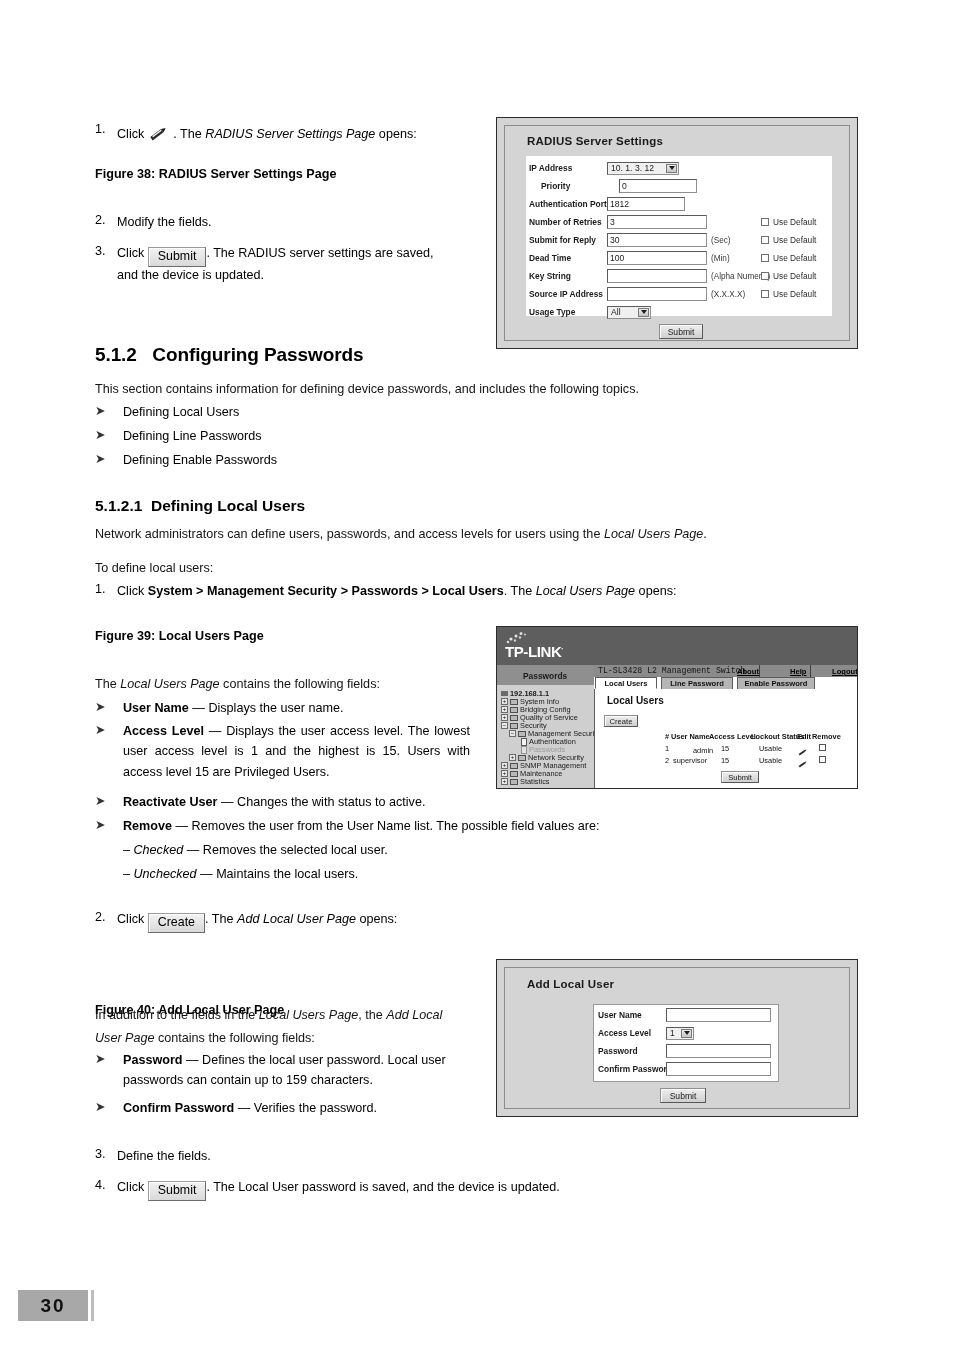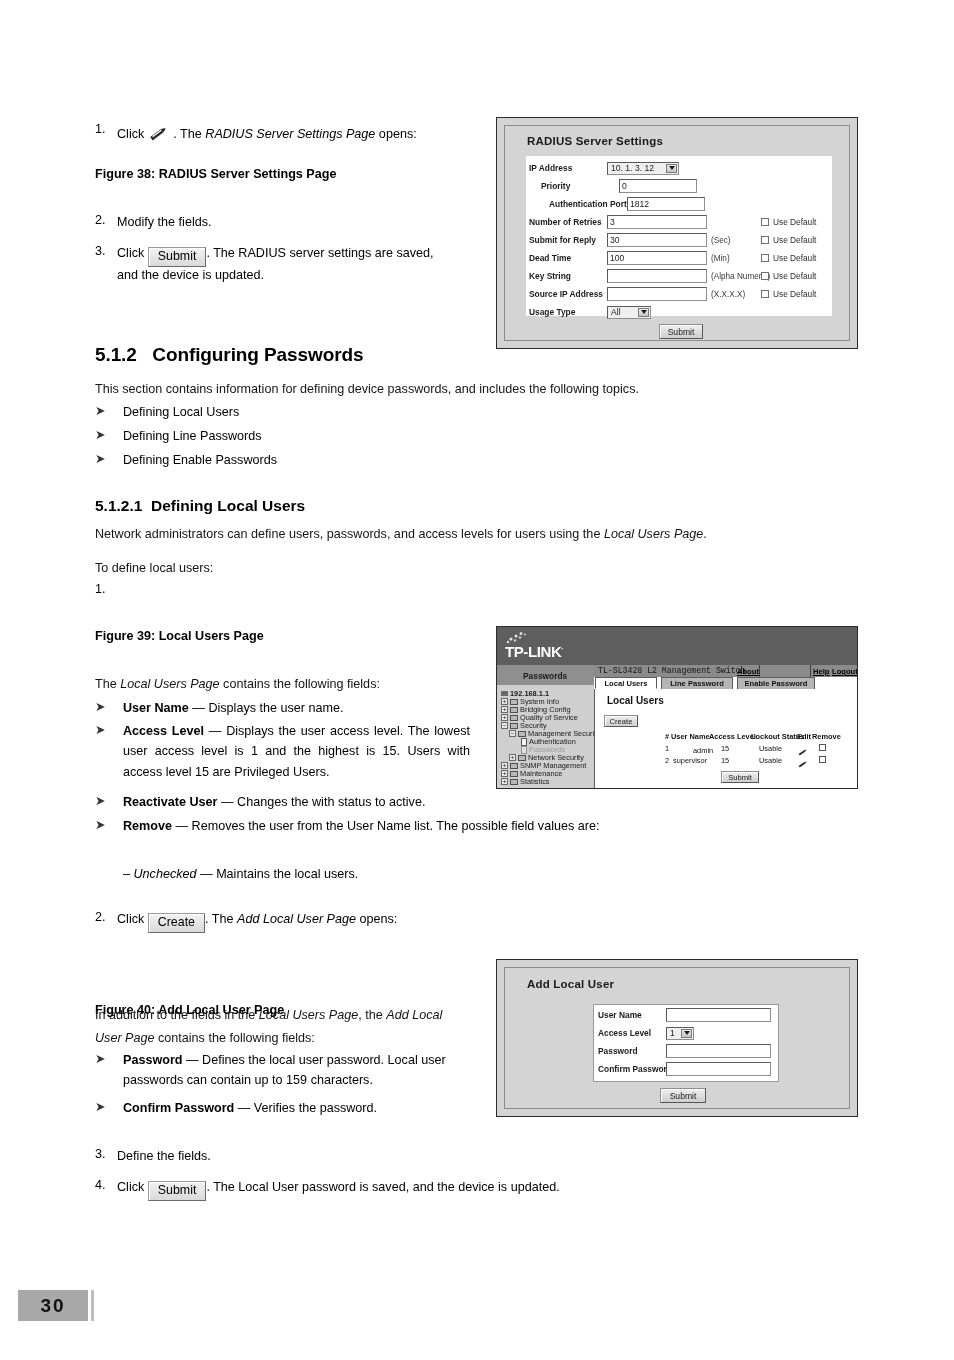--- a/index.html
+++ b/index.html
@@ -248,21 +248,21 @@
             </span>
         </span>
       </div>
 
       <div class="frow" style="left:24px; top:52px; width:300px; height:16px;">
         <span class="flabel" style="width:78px;padding-left:12px;">Priority</span>
         <span class="finput" style="width:78px; height:14px;">0</span>
       </div>
 
       <div class="frow" style="left:24px; top:70px; width:300px; height:16px;">
-        <span class="flabel" style="width:78px;margin-left:20px;">Authentication Port</span>
+        <span class="flabel" style="width:78px;">Authentication Port</span>
         <span class="finput" style="width:78px; height:14px;">1812</span>
       </div>
 
       <div class="frow" style="left:24px; top:88px; width:330px; height:16px;">
         <span class="flabel" style="width:78px;">Number of Retries</span>
         <span class="finput" style="width:100px; height:14px;">3</span>
         <span class="unit" style="width:50px; margin-left:4px;"></span>
         <span class="chk"></span>
         <span class="chklabel">Use Default</span>
       </div>
@@ -337,20 +337,23 @@
   </h3>
 
   <div class="txt" style="position:absolute; left:95px; top:525px; width:770px;">
     <span>Network administrators can define users, passwords, and access levels for users using the </span><span class="it">Local Users Page</span><span>.</span>
   </div>
 
   <div class="txt" style="position:absolute; left:95px; top:559px;">To define local users:</div>
 
   <div class="step" style="left:95px; top:582px; width:760px;">
     <span class="num">1.</span>
+    <span class="body">
+      <span>Click </span><span class="bd">System &gt; Management Security &gt; Passwords &gt; Local Users</span><span>. The </span><span class="it">Local Users Page</span><span> opens:</span>
+    </span>
   </div>
 
   <div class="fig-cap" style="left:95px; top:629px;">Figure 39: Local Users Page</div>
 
   <div class="shot" style="left:496px; top:626px; width:362px; height:163px; background:#ffffff; border-color:#2b2b2b;">
 
     <div class="dev-banner" style="left:0; top:0; width:362px; height:38px;"></div>
     <div class="dev-dots" style="left:6px; top:4px;">
       <svg width="26" height="14" viewBox="0 0 26 14">
         <circle cx="18" cy="2.5" r="1.5" fill="#dcdcdc"></circle>
@@ -425,21 +428,21 @@
     <div class="tree-item" style="left:4px; top:150px;">
       <span class="plus">+</span>
         <span class="folder"></span>
       <span>Statistics</span>
     </div>
 
     <div class="dev-topbar" style="left:97px; top:38px; width:265px; height:12px;"></div>
     <div class="dev-model" style="left:101px; top:39px;">TL-SL3428 L2 Management Switch</div>
     <div class="dev-link" style="left:240px; top:40px;">About</div>
     <div class="dev-sep" style="left:262px; top:38px; height:12px;"></div>
-    <div class="dev-link" style="left:293px; top:40px;margin-left:23px;">Help</div>
+    <div class="dev-link" style="left:293px; top:40px;">Help</div>
     <div class="dev-sep" style="left:313px; top:38px; height:12px;"></div>
     <div class="dev-link" style="left:335px; top:40px;">Logout</div>
 
     <div class="dev-tab active" style="left:98px; top:50px; width:62px; height:12px;">Local Users</div>
     <div class="dev-tab inactive" style="left:164px; top:50px; width:72px; height:12px;">Line Password</div>
     <div class="dev-tab inactive" style="left:240px; top:50px; width:78px; height:12px;">Enable Password</div>
 
     <div class="dev-content" style="left:97px; top:62px; width:265px; height:101px; border-left:1px solid #5c5c5c;"></div>
 
     <div class="dev-h1" style="left:110px; top:68px;">Local Users</div>
@@ -513,20 +516,23 @@
     </span>
   </div>
 
   <div class="bullet" style="left:95px; top:816px; width:580px;">
     <span class="mark">➤</span>
     <span class="body">
       <span class="bd">Remove</span><span> — </span><span>Removes the user from the User Name list. The possible field values are:</span>
     </span>
   </div>
 
+  <div class="sub-dash" style="position:absolute; left:123px; top:840px;">
+    <span>– </span><span class="it">Checked</span><span> — </span><span>Removes the selected local user.</span>
+  </div>
   <div class="sub-dash" style="position:absolute; left:123px; top:864px;">
     <span>– </span><span class="it">Unchecked</span><span> — </span><span>Maintains the local users.</span>
   </div>
 
   <div class="step" style="left:95px; top:910px; width:420px;">
     <span class="num">2.</span>
     <span class="body">
       <span>Click</span>
       <span class="ibtn">Create</span><span>. The </span><span class="it">Add Local User Page</span><span> opens:</span>
     </span>

